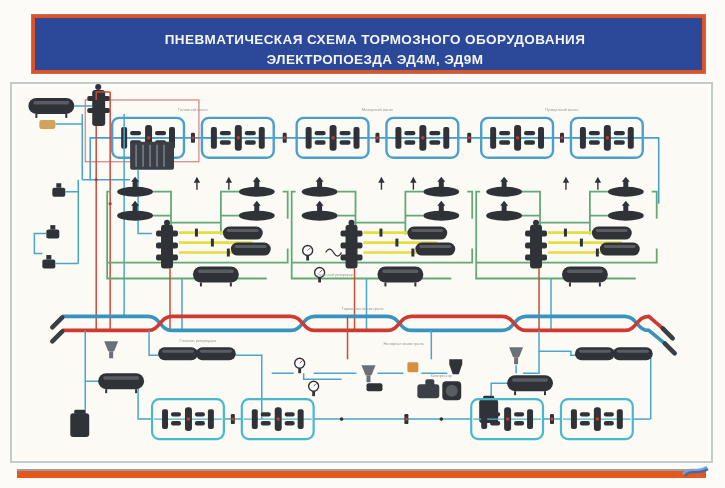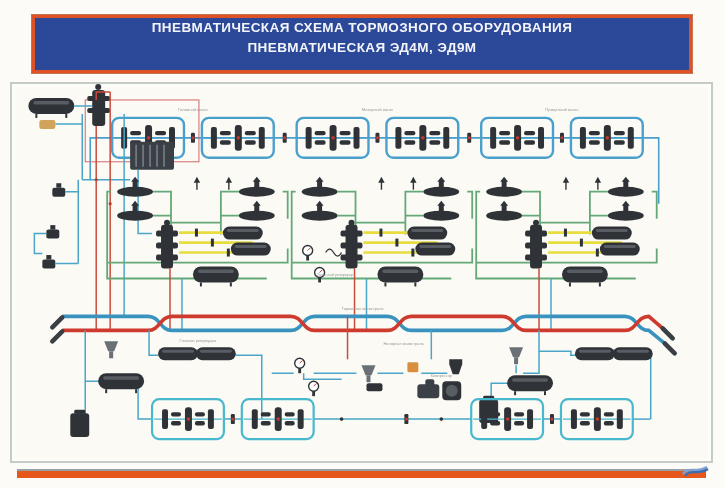--- a/index.html
+++ b/index.html
@@ -6,22 +6,23 @@
   body{
     width:725px;height:488px;
     background:#fcfbf7;
     font-family:"Liberation Sans", sans-serif;
     overflow:hidden;
   }
   .poster{position:relative;width:725px;height:488px;}
   .banner{
     position:absolute;left:32px;top:15px;width:654px;height:52px;
     background:#2b4899;border:3px solid #dd5227;
-    display:flex;flex-direction:column;justify-content:flex-start;align-items:center;
+    display:flex;flex-direction:column;justify-content:flex-end;align-items:center;
     box-shadow:0 0 0 1px #c9724f;
+    padding-left:13px;
   }
   .banner .t1,.banner .t2{
     color:#f4f5fa;font-weight:bold;font-size:13.5px;letter-spacing:.4px;
     line-height:20px;text-align:center;white-space:nowrap;
   }
   .canvas{
     position:absolute;left:10px;top:82px;width:699px;height:377px;
     border:2px solid #c5ccc7;background:#fbfaf5;
     box-shadow:inset 0 0 0 3px #fdfdfa;
   }
@@ -33,21 +34,21 @@
   .maker-logo{position:absolute;right:16px;top:463px;width:28px;height:14px;}
   text.tiny{font-family:"Liberation Sans",sans-serif;fill:#9a9a96;}
 </style>
 </head>
 <body>
 
 <div class="poster">
 
   <div class="banner">
     <div class="t1">ПНЕВМАТИЧЕСКАЯ СХЕМА ТОРМОЗНОГО ОБОРУДОВАНИЯ</div>
-    <div class="t2">ПНЕВМАТИЧЕСКАЯ ЭД4М, ЭД9М</div>
+    <div class="t2">ЭЛЕКТРОПОЕЗДА ЭД4М, ЭД9М</div>
   </div>
 
   <div class="canvas">
   <svg width="699" height="377" viewBox="0 0 700 378">
     <defs>
 
       <g id="bogie">
         <rect x="0" y="0" width="72" height="40" rx="7" fill="none" stroke="#4aa0cc" stroke-width="2.4"></rect>
         <line x1="2" y1="20" x2="70" y2="20" stroke="#4aa0cc" stroke-width="1.4"></line>
         <g fill="#2f3338">

